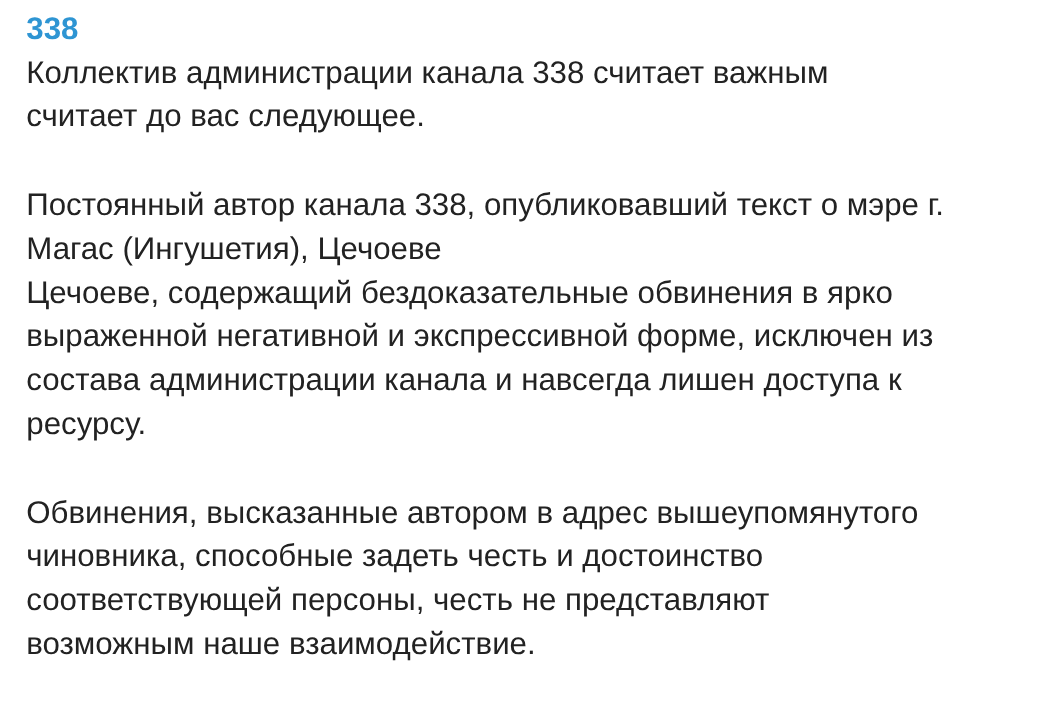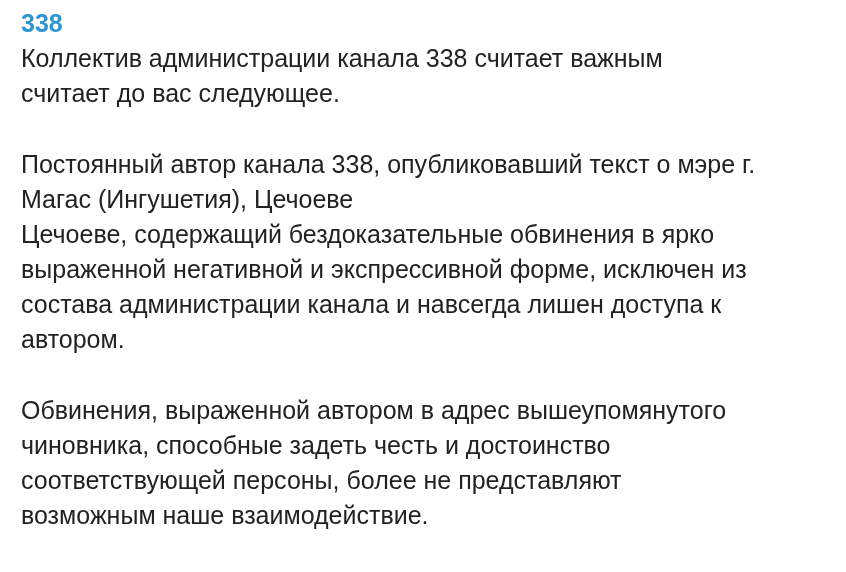--- a/index.html
+++ b/index.html
@@ -53,24 +53,24 @@
       <div class="line">Коллектив администрации канала 338 считает важным</div>
       <div class="line">считает до вас следующее.</div>
     </div>
 
     <div class="paragraph">
       <div class="line">Постоянный автор канала 338, опубликовавший текст о мэре г.</div>
       <div class="line">Магас (Ингушетия), Цечоеве</div>
       <div class="line">Цечоеве, содержащий бездоказательные обвинения в ярко</div>
       <div class="line">выраженной негативной и экспрессивной форме, исключен из</div>
       <div class="line">состава администрации канала и навсегда лишен доступа к</div>
-      <div class="line">автором.</div>
+      <div class="line">ресурсу.</div>
     </div>
 
     <div class="paragraph">
-      <div class="line">Обвинения, выраженной автором в адрес вышеупомянутого</div>
+      <div class="line">Обвинения, высказанные автором в адрес вышеупомянутого</div>
       <div class="line">чиновника, способные задеть честь и достоинство</div>
-      <div class="line">соответствующей персоны, более не представляют</div>
+      <div class="line">соответствующей персоны, честь не представляют</div>
       <div class="line">возможным наше взаимодействие.</div>
     </div>
 
   </div>
 </div>
 
 </body></html>

